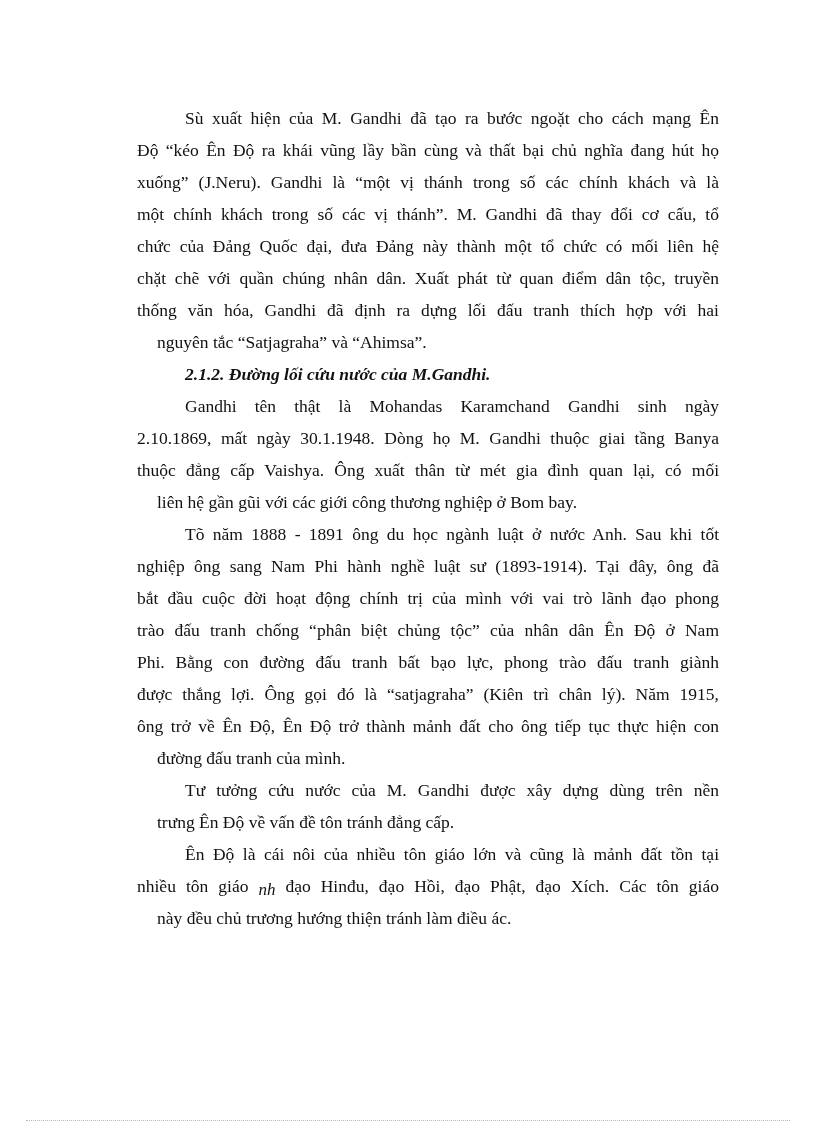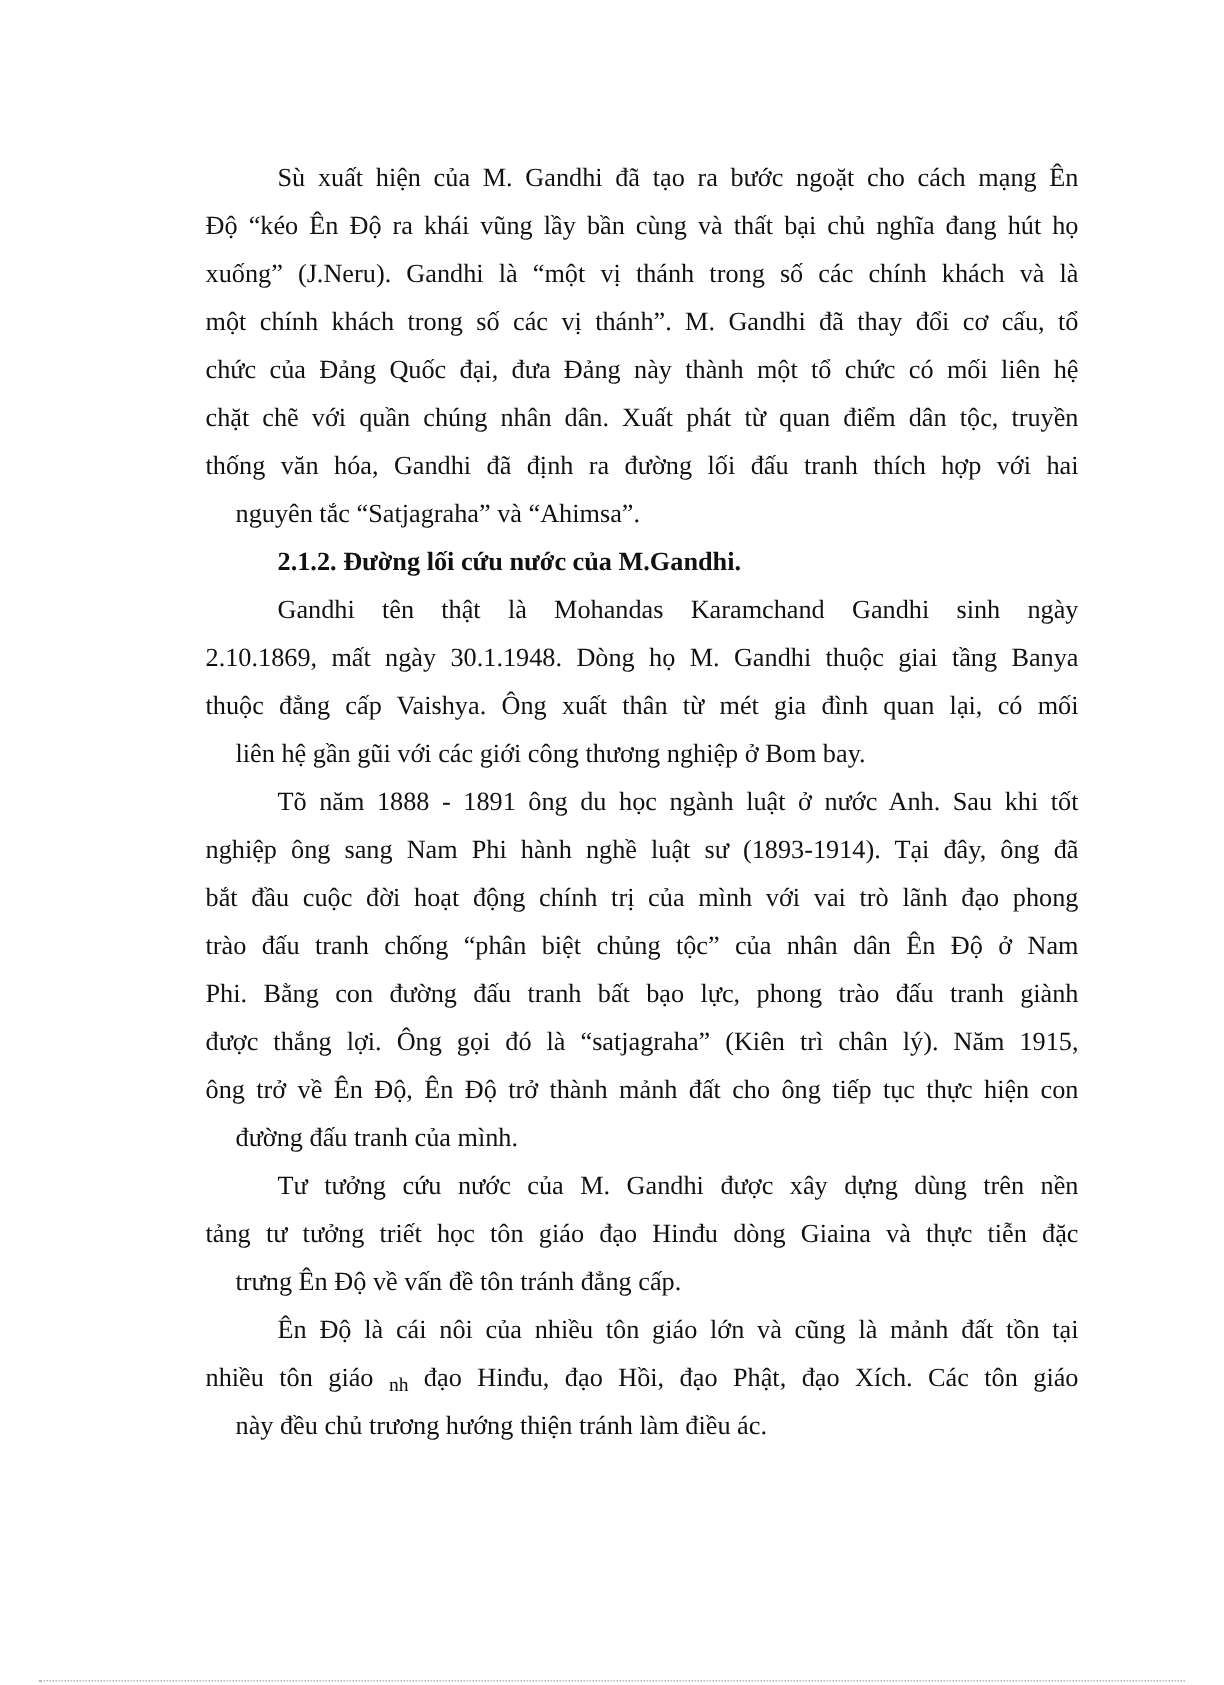--- a/index.html
+++ b/index.html
@@ -9,41 +9,41 @@
     position: absolute; left: 137px; top: 102px; width: 582px;
     font-family: "Liberation Serif", "DejaVu Serif", serif;
     font-size: 17.5px; color: #111;
   }
   .line {
     display: block; height: 32px; line-height: 32px;
     text-align: justify; text-align-last: justify; white-space: nowrap;
   }
   .line.indent { padding-left: 48px; }
   .line.last { text-align-last: left; margin-left: 20px; }
-  .line.heading { font-weight: bold; text-align-last: left; padding-left: 48px; }
-  .sub { font-size: 13px; vertical-align: -3px; }
+  .line.heading { font-weight: bold; font-style: italic; text-align-last: left; padding-left: 48px; }
+  .sub { font-size: 17px; vertical-align: -3px; font-style: italic; }
   .dotted-rule {
     position: absolute; left: 26px; top: 1120px; width: 764px; height: 0;
     border-top: 1px dotted #b5b5b5;
   }
 </style>
 </head>
 <body>
 
 <div class="page">
   <div class="text-block">
 
     <div>
       <span class="line indent">Sù xuất hiện của M. Gandhi đã tạo ra bước ngoặt cho cách mạng Ên</span>
       <span class="line">Độ “kéo Ên Độ ra khái vũng lầy bần cùng và thất bại chủ nghĩa đang hút họ</span>
       <span class="line">xuống” (J.Neru). Gandhi là “một vị thánh trong số các chính khách và là</span>
       <span class="line">một chính khách trong số các vị thánh”. M. Gandhi đã thay đổi cơ cấu, tổ</span>
       <span class="line">chức của Đảng Quốc đại, đưa Đảng này thành một tổ chức có mối liên hệ</span>
       <span class="line">chặt chẽ với quần chúng nhân dân. Xuất phát từ quan điểm dân tộc, truyền</span>
-      <span class="line">thống văn hóa, Gandhi đã định ra đường lối đấu tranh thích hợp với hai</span>
+      <span class="line">thống văn hóa, Gandhi đã định ra dựng lối đấu tranh thích hợp với hai</span>
       <span class="line last">nguyên tắc “Satjagraha” và “Ahimsa”.</span>
     </div>
 
     <span class="line heading">2.1.2. Đường lối cứu nước của M.Gandhi.</span>
 
     <div>
       <span class="line indent">Gandhi tên thật là Mohandas Karamchand Gandhi sinh ngày</span>
       <span class="line">2.10.1869, mất ngày 30.1.1948. Dòng họ M. Gandhi thuộc giai tầng Banya</span>
       <span class="line">thuộc đẳng cấp Vaishya. Ông xuất thân từ mét gia đình quan lại, có mối</span>
       <span class="line last">liên hệ gần gũi với các giới công thương nghiệp ở Bom bay.</span>
@@ -55,21 +55,20 @@
       <span class="line">bắt đầu cuộc đời hoạt động chính trị của mình với vai trò lãnh đạo phong</span>
       <span class="line">trào đấu tranh chống “phân biệt chủng tộc” của nhân dân Ên Độ ở Nam</span>
       <span class="line">Phi. Bằng con đường đấu tranh bất bạo lực, phong trào đấu tranh giành</span>
       <span class="line">được thắng lợi. Ông gọi đó là “satjagraha” (Kiên trì chân lý). Năm 1915,</span>
       <span class="line">ông trở về Ên Độ, Ên Độ trở thành mảnh đất cho ông tiếp tục thực hiện con</span>
       <span class="line last">đường đấu tranh của mình.</span>
     </div>
 
     <div>
       <span class="line indent">Tư tưởng cứu nước của M. Gandhi được xây dựng dùng trên nền</span>
-      <span class="line">tảng tư tưởng triết học tôn giáo đạo Hinđu dòng Giaina và thực tiễn đặc</span>
       <span class="line last">trưng Ên Độ về vấn đề tôn tránh đẳng cấp.</span>
     </div>
 
     <div>
       <span class="line indent">Ên Độ là cái nôi của nhiều tôn giáo lớn và cũng là mảnh đất tồn tại</span>
       <span class="line">
         <span>nhiều tôn giáo </span><span class="sub">nh</span><span>  đạo Hinđu, đạo Hồi, đạo Phật, đạo Xích. Các tôn giáo</span>
       </span>
       <span class="line last">này đều chủ trương hướng thiện tránh làm điều ác.</span>
     </div>

